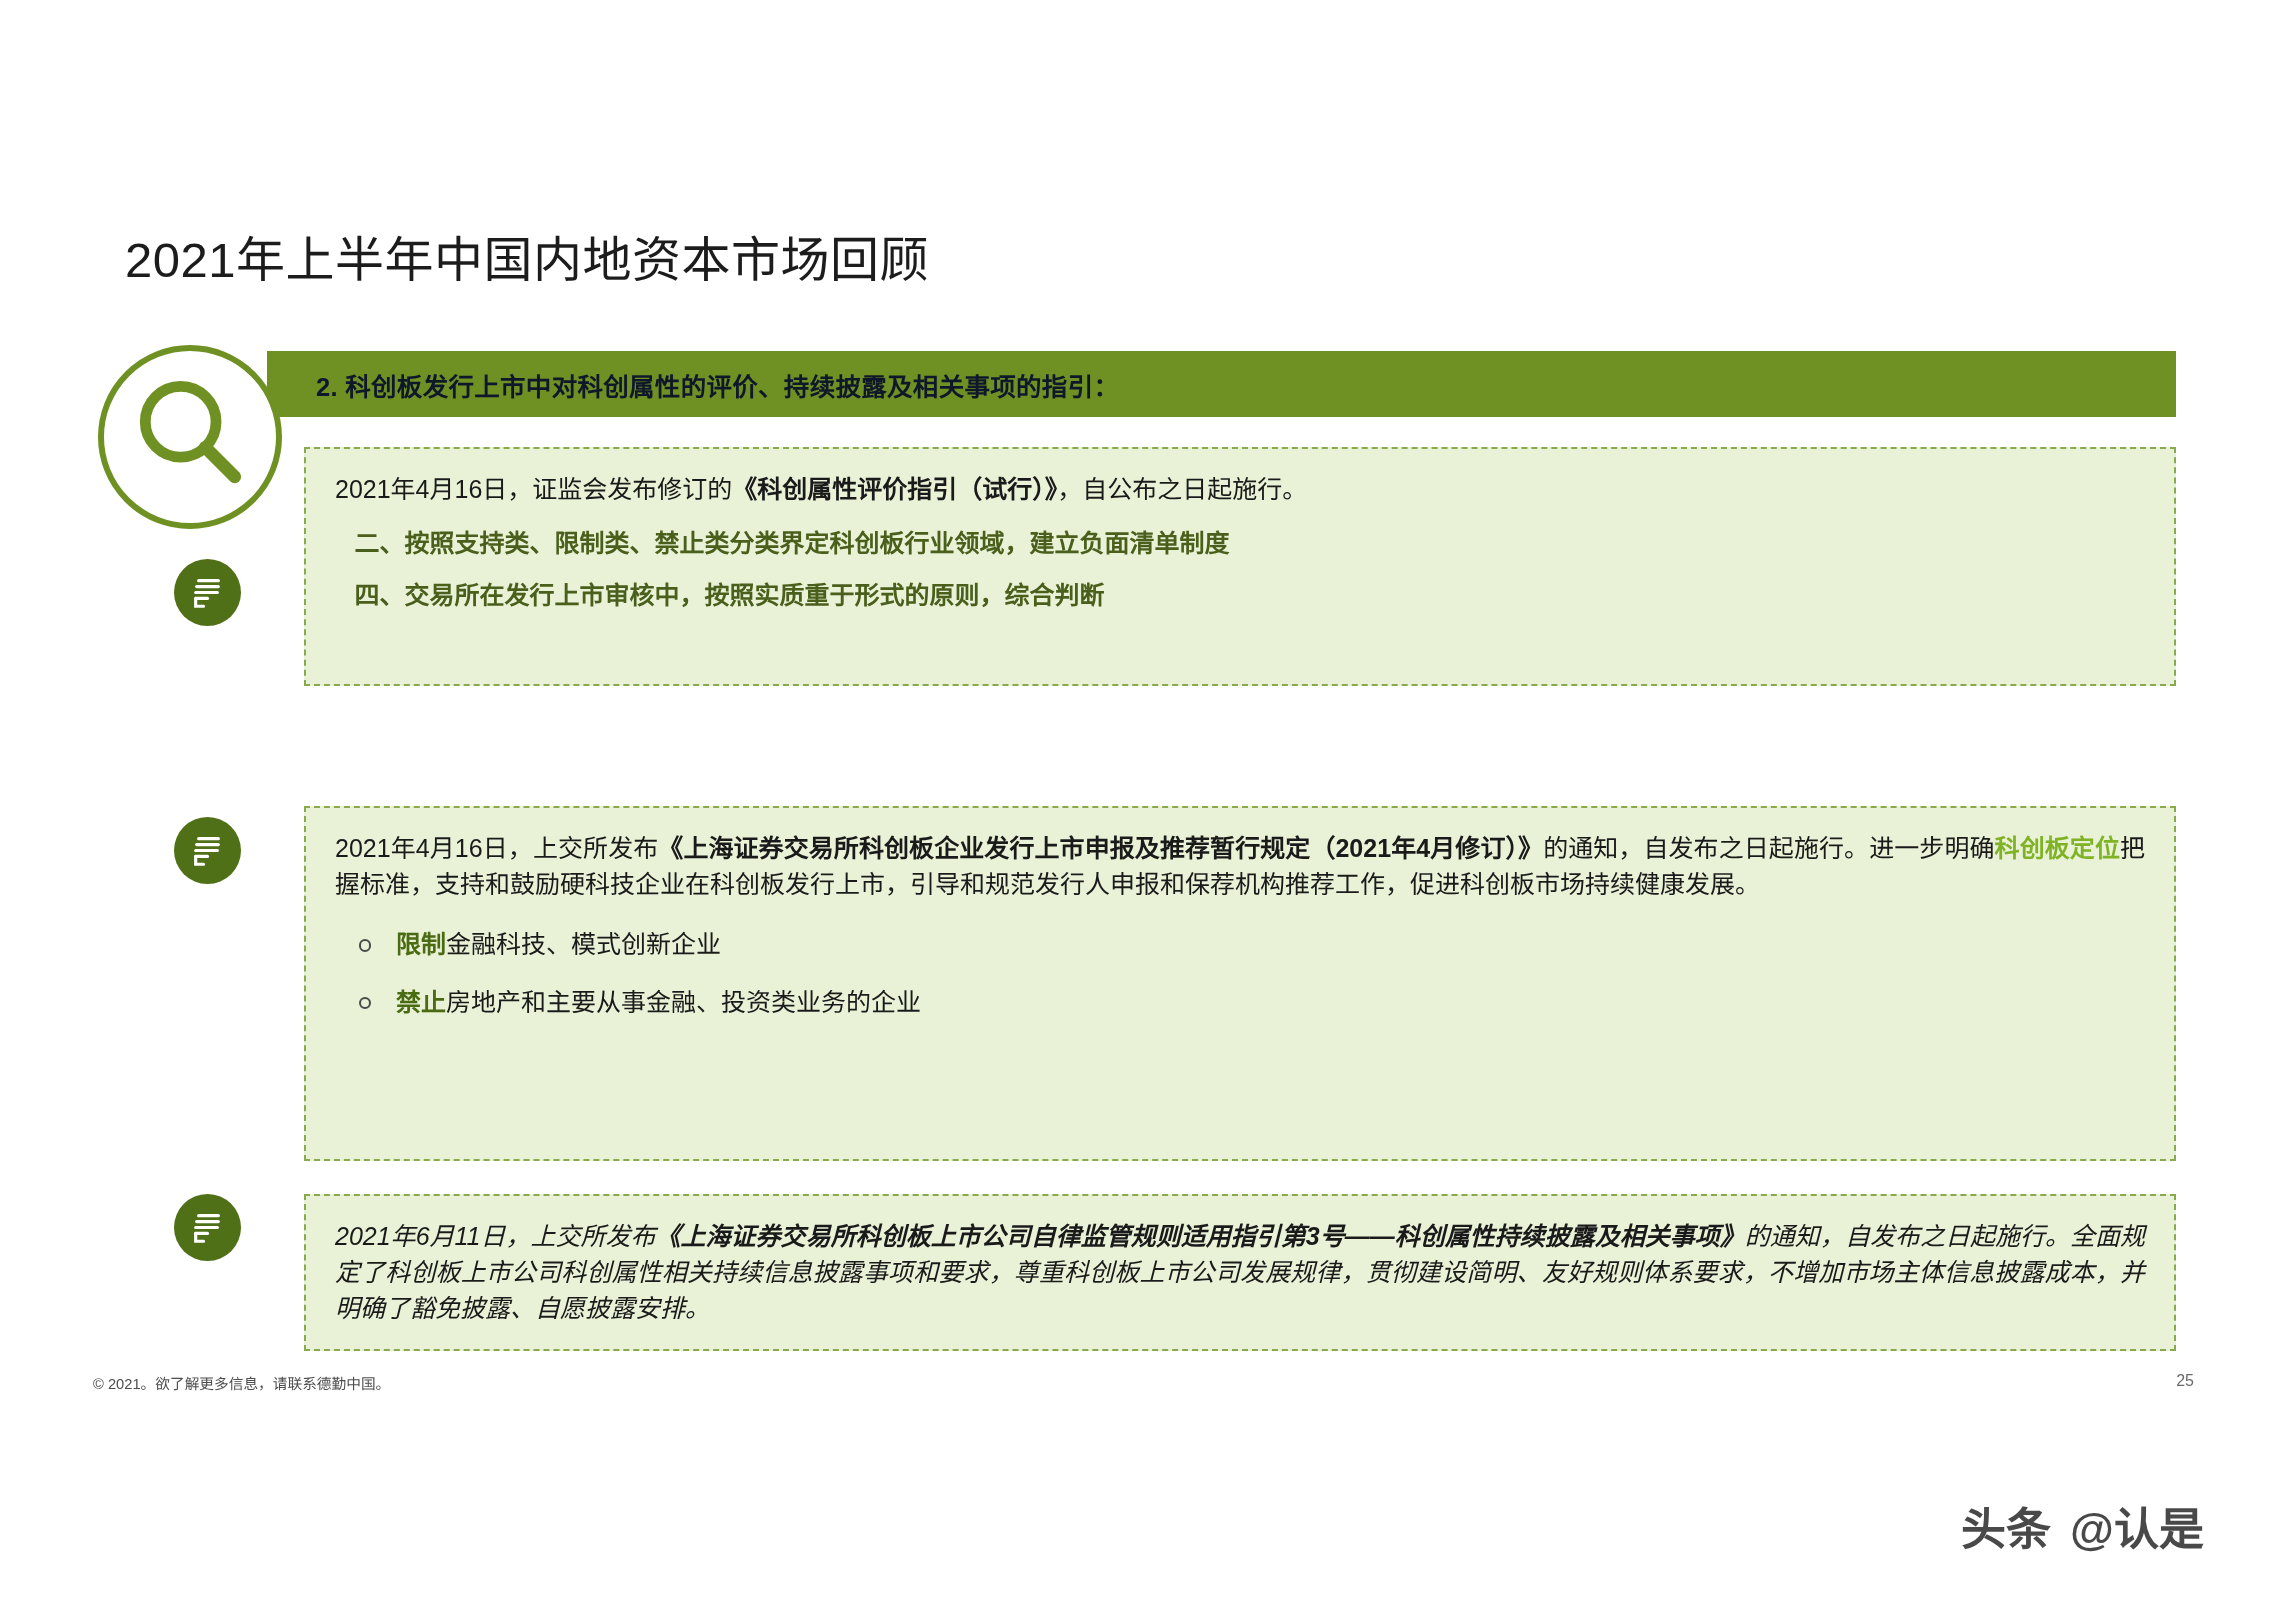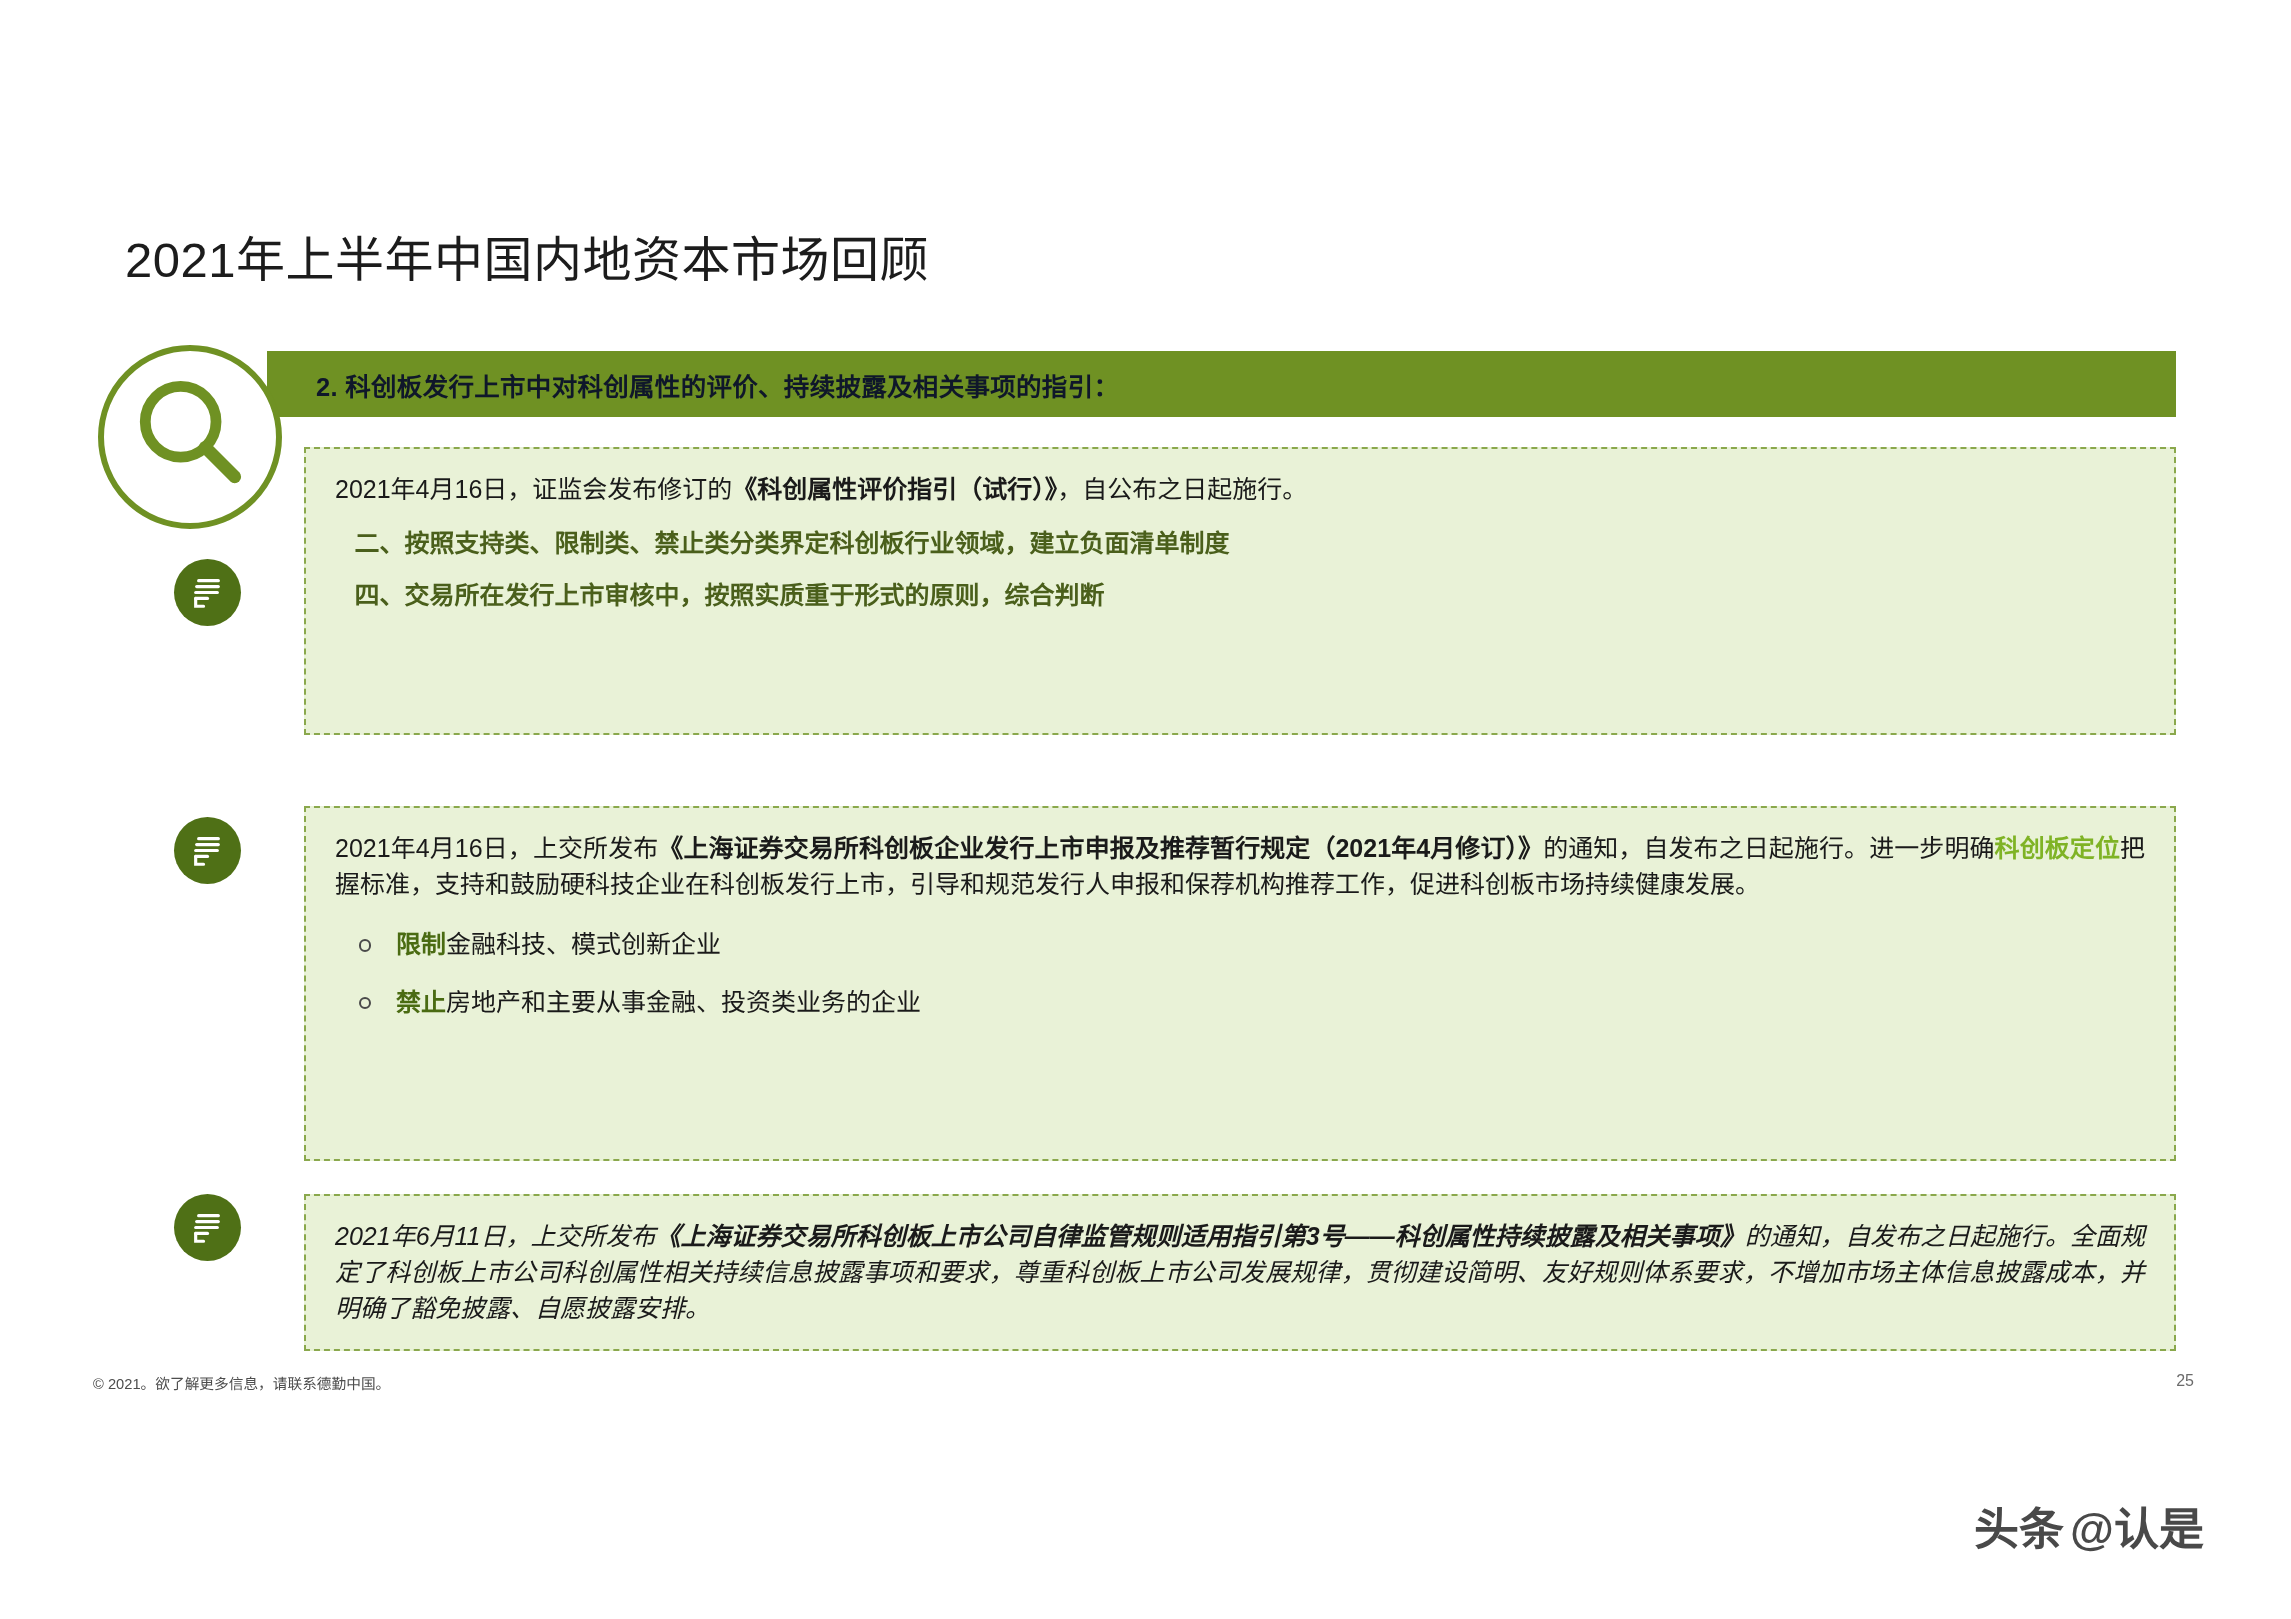--- a/index.html
+++ b/index.html
@@ -78,21 +78,21 @@
   
   .box {
     position: absolute;
     left: 304px;
     width: 1872px;
     background: #e9f2d7;
     border: 2px dashed #8aa84c;
     box-sizing: border-box;
     padding: 21.6px 29px 19.6px 29px;
   }
-  .box-1 { top: 447px;  height: 288px; }
+  .box-1 { top: 447px;  height: 239px; }
   .box-2 { top: 806px;  height: 355px; }
   .box-3 { top: 1194px; height: 157px; font-style: italic; }
 
   
   .para {
     font-size: 25px;
     line-height: 1.45;
     color: #1a1a1a;
     margin: 0;
     text-align: justify;
@@ -177,21 +177,21 @@
     text-align: center;
   }
 
   
   .watermark {
     position: absolute;
     right: 88px;
     bottom: 61px;
     display: flex;
     align-items: center;
-    gap: 6px;
+    gap: 19px;
     color: #3a3a3a;
     font-size: 45px;
     font-weight: 700;
     opacity: 0.92;
     white-space: nowrap;
   }
   .watermark .wm-at { font-size: 45px; }
 </style>
 </head>
 <body>

